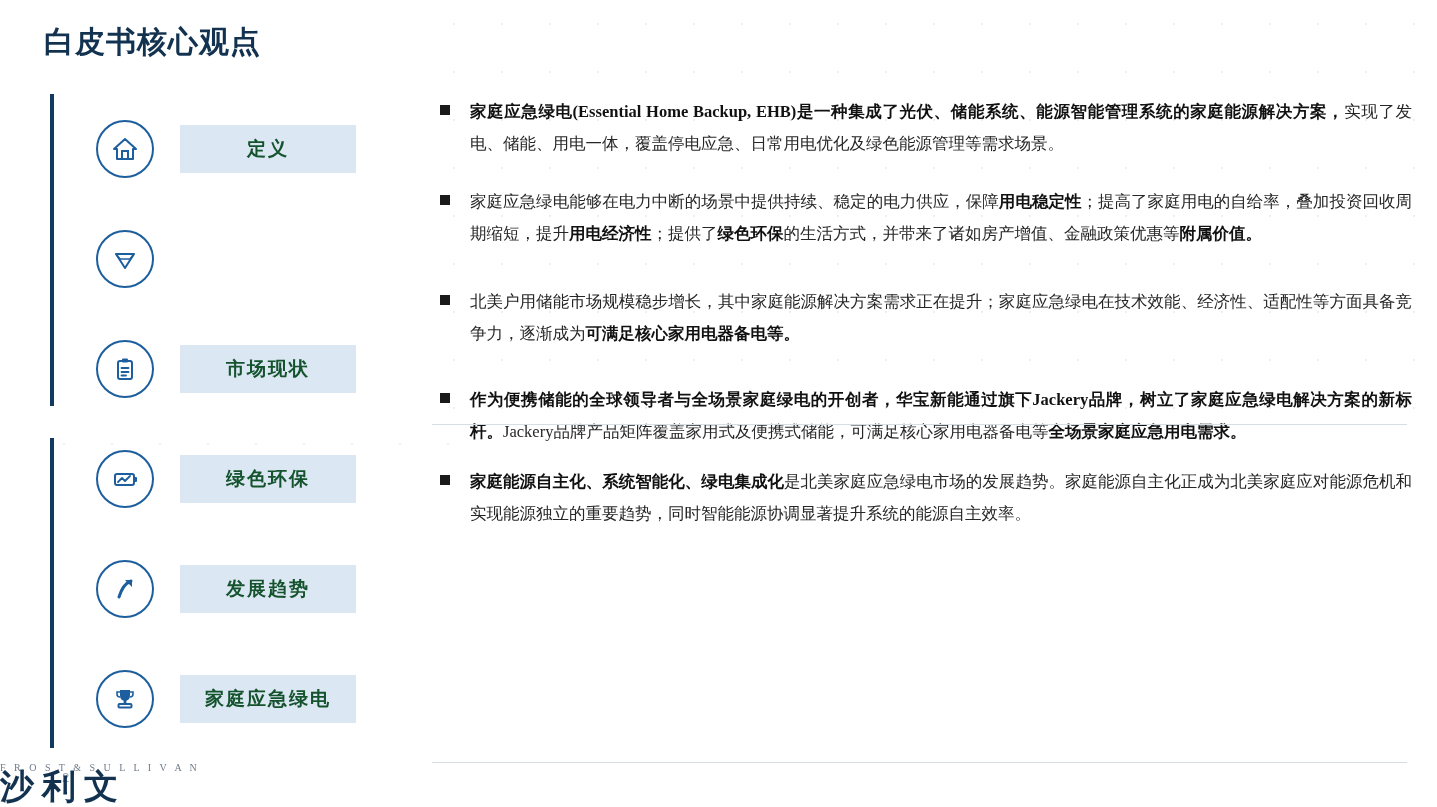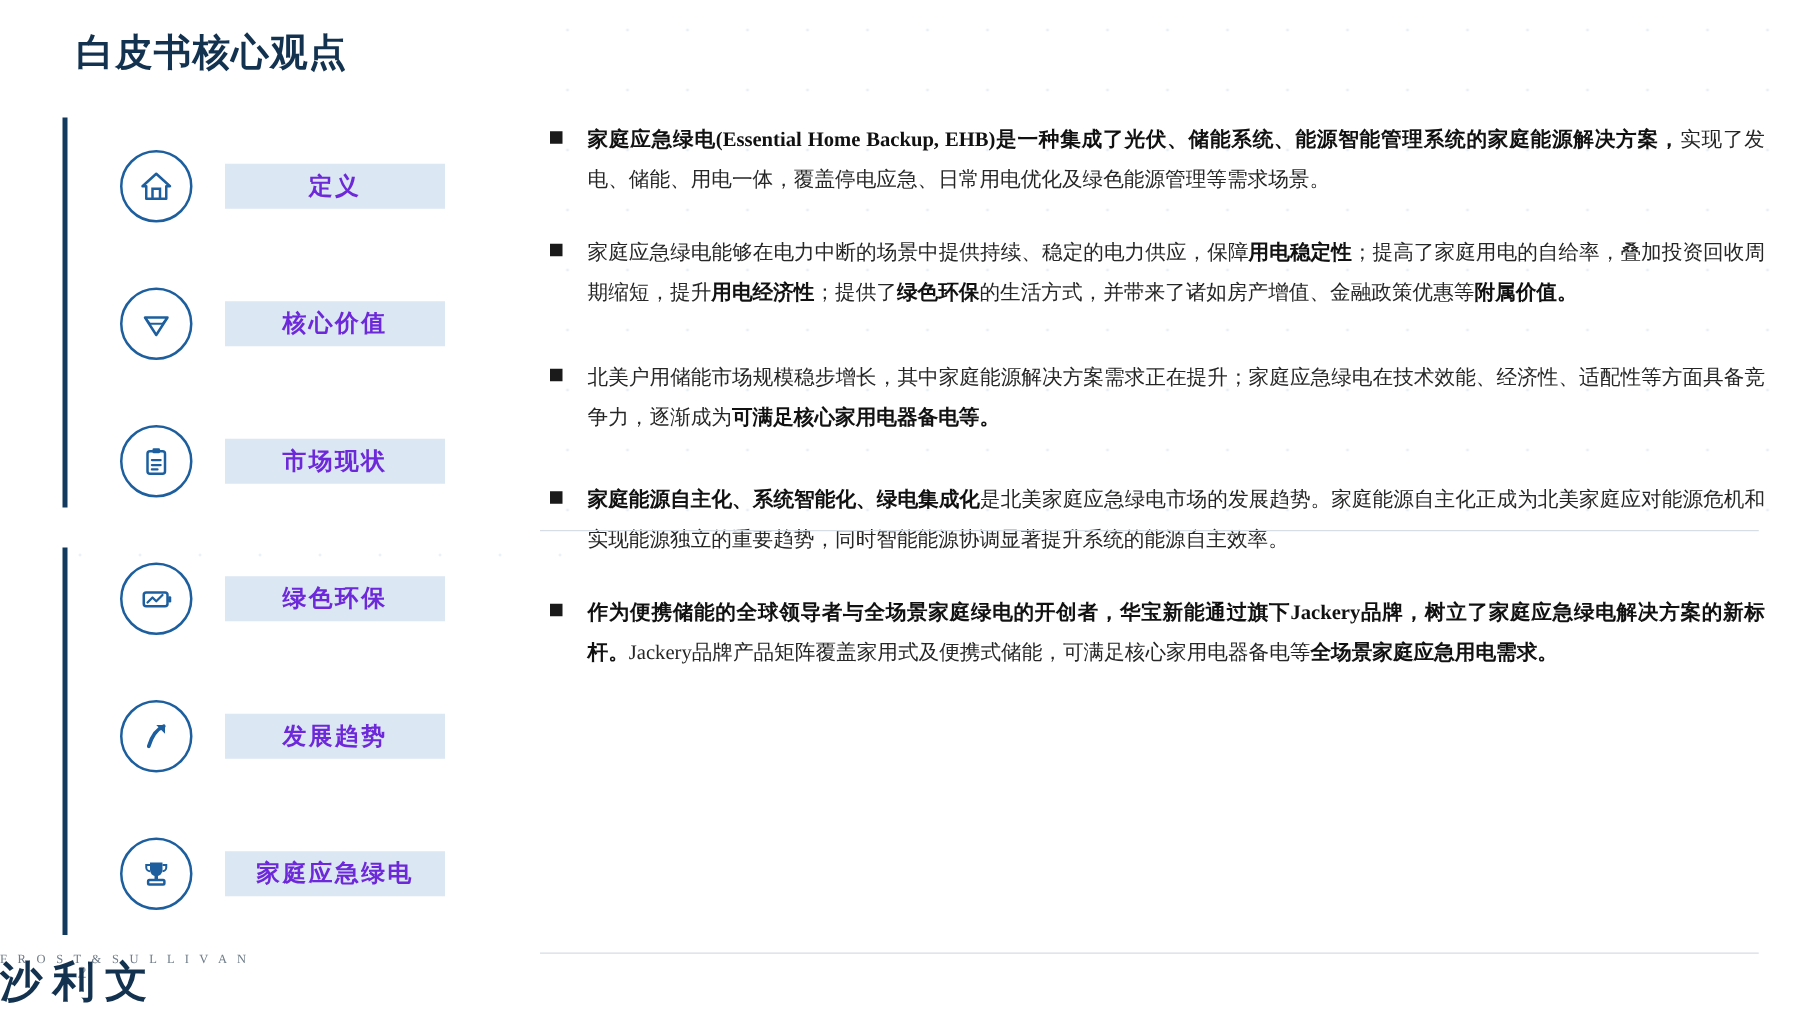--- a/index.html
+++ b/index.html
@@ -39,21 +39,21 @@
     width: 420px;
     height: 60px;
     background-image: radial-gradient(#d9e2ec 1.2px, transparent 1.3px);
     background-size: 48px 48px;
     opacity: 0.5;
     pointer-events: none;
   }
 
   .title {
     position: absolute;
-    left: 61px;
+    left: 44px;
     top: 22px;
     font-size: 30px;
     font-weight: bold;
     color: #12324f;
     letter-spacing: 1px;
     font-family: "Liberation Sans", sans-serif;
   }
 
   
   .rail {
@@ -86,23 +86,23 @@
     display: flex;
     align-items: center;
     justify-content: center;
     flex: 0 0 auto;
     background: #ffffff;
   }
   .icon-circle svg { display:block; }
   .nav-label {
     margin-left: 26px;
     width: 176px;
-    height: 36px;
+    height: 48px;
     background: #dbe7f3;
-    color: #6d28d9;
+    color: #14532d;
     font-size: 19px;
     font-weight: bold;
     display: flex;
     align-items: center;
     justify-content: center;
     letter-spacing: 2px;
   }
 
   
   .content {
@@ -195,21 +195,20 @@
       <div class="nav-label">定义</div>
     </div>
 
     <div class="nav-row">
       <div class="icon-circle">
         <svg width="32" height="32" viewBox="0 0 32 32">
           <path d="M7 11 L25 11 L16 25 Z" fill="none" stroke="#1d5f9e" stroke-width="2" stroke-linejoin="round"></path>
           <path d="M7 11 L11 16 L21 16 L25 11" fill="none" stroke="#1d5f9e" stroke-width="1.6"></path>
         </svg>
       </div>
-      <div class="nav-label">核心价值</div>
     </div>
 
     <div class="nav-row">
       <div class="icon-circle">
         <svg width="32" height="32" viewBox="0 0 32 32">
           <rect x="9" y="8" width="14" height="18" rx="2" fill="none" stroke="#1d5f9e" stroke-width="2"></rect>
           <rect x="13" y="5.5" width="6" height="4" rx="1" fill="#1d5f9e"></rect>
           <path d="M12.5 15 H19.5 M12.5 19 H19.5 M12.5 22.5 H17" stroke="#1d5f9e" stroke-width="1.8" stroke-linecap="round"></path>
         </svg>
       </div>
@@ -263,28 +262,28 @@
       <span class="bullet"></span>
       <div class="para">家庭应急绿电能够在电力中断的场景中提供持续、稳定的电力供应，保障<b>用电稳定性</b>；提高了家庭用电的自给率，叠加投资回收周期缩短，提升<b>用电经济性</b>；提供了<b>绿色环保</b>的生活方式，并带来了诸如房产增值、金融政策优惠等<b>附属价值。</b></div>
     </div>
 
     <div class="block" style="margin-bottom:34px;">
       <span class="bullet"></span>
       <div class="para">北美户用储能市场规模稳步增长，其中家庭能源解决方案需求正在提升；家庭应急绿电在技术效能、经济性、适配性等方面具备竞争力，逐渐成为<b>可满足核心家用电器备电等。</b></div>
     </div>
 
 
+    <div class="block">
+      <span class="bullet"></span>
+      <div class="para"><b>作为便携储能的全球领导者与全场景家庭绿电的开创者，华宝新能通过旗下Jackery品牌，树立了家庭应急绿电解决方案的新标杆。</b>Jackery品牌产品矩阵覆盖家用式及便携式储能，可满足核心家用电器备电等<b>全场景家庭应急用电需求。</b></div>
+    </div>
+
     <div class="block" style="margin-bottom:26px;">
       <span class="bullet"></span>
       <div class="para"><b>家庭能源自主化、系统智能化、绿电集成化</b>是北美家庭应急绿电市场的发展趋势。家庭能源自主化正成为北美家庭应对能源危机和实现能源独立的重要趋势，同时智能能源协调显著提升系统的能源自主效率。</div>
-    </div>
-
-    <div class="block">
-      <span class="bullet"></span>
-      <div class="para"><b>作为便携储能的全球领导者与全场景家庭绿电的开创者，华宝新能通过旗下Jackery品牌，树立了家庭应急绿电解决方案的新标杆。</b>Jackery品牌产品矩阵覆盖家用式及便携式储能，可满足核心家用电器备电等<b>全场景家庭应急用电需求。</b></div>
     </div>
 
   </div>
 
   <div class="divider" style="top:424px;"></div>
   <div class="divider" style="top:762px;"></div>
 
   <div class="page-num">2</div>
 
   <div class="footer-logo">

